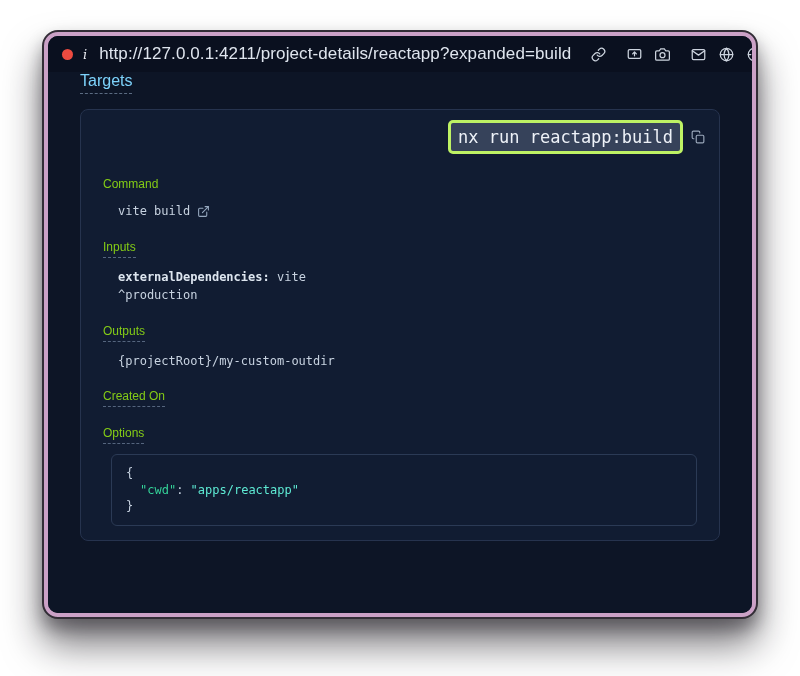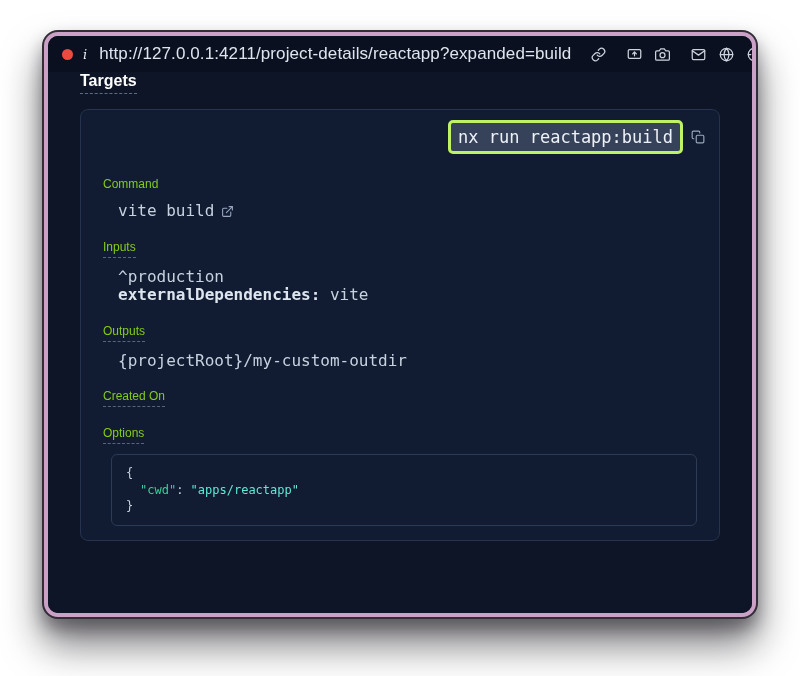--- a/index.html
+++ b/index.html
@@ -36,21 +36,21 @@
   .tb-icons { display:flex; align-items:center; gap:13px; color:#ccd3de; }
   .tb-icons svg { width:15px; height:15px; display:block; }
   .gap-lg { margin-left:8px; }
   .pink-btn { background:#d2a6cc; border-radius:4px; padding:2px 3px; color:#45203f; display:flex; align-items:center; }
   .pink-btn svg { width:13px; height:13px; }
 
   
   .content { flex:1; overflow:hidden; background:#0d1526; padding:0 32px; }
   .targets-title {
     display:inline-block; margin-top:-5px;
-    color:#ffffff; font-size:16px; font-weight:700;
+    color:#7dd3fc; font-size:16px; font-weight:400;
     border-bottom:1px dashed #5b6b82; padding-bottom:3px;
   }
 
   .card {
     border:1px solid #26334e;
     background:#111c32;
     border-radius:8px;
     margin-top:15px;
   }
   .card-header { display:flex; align-items:center; gap:9px; padding:13px 14px 0 12px; }
@@ -70,21 +70,21 @@
     padding:4px 7px; white-space:nowrap;
   }
   .copy { color:#9aa7ba; display:flex; }
   .copy svg { width:14px; height:14px; display:block; }
 
   .card-body { padding:4px 20px 14px 22px; }
   .section { margin-top:16px; }
   .sec-heading { display:inline-block; color:#84cc16; font-size:12px; font-weight:500; }
   .sec-heading.dashed { border-bottom:1px dashed #55657e; padding-bottom:3px; }
   .sec-content { margin-top:10px; margin-left:15px; }
-  .mono { font-family:"DejaVu Sans Mono",monospace; font-size:16px; color:#c7d2e0; }
+  .mono { font-family:"DejaVu Sans Mono",monospace; font-size:12px; color:#c7d2e0; }
   .mono-line { line-height:18.5px; }
   .bold-key { font-weight:700; color:#dde5ef; }
   .cmd-line { display:flex; align-items:center; gap:7px; }
   .ext-link { color:#96a8bf; display:flex; cursor:pointer; }
   .ext-link svg { width:13px; height:13px; display:block; }
 
   .code-block {
     border:1px solid #2b3a55; border-radius:6px;
     padding:10px 14px; margin-top:10px; margin-left:8px; margin-right:2px;
   }
@@ -191,25 +191,25 @@
                       <polyline points="15 3 21 3 21 9"></polyline>
                       <line x1="10" y1="14" x2="21" y2="3"></line>
                     </svg>
                 </span>
               </div>
             </div>
 
             <div class="section">
               <span class="sec-heading dashed">Inputs</span>
               <div class="sec-content">
-                <div class="mono mono-line">^production</div>
                 <div class="mono mono-line">
                   <span class="bold-key">externalDependencies:</span>
                   <span>vite</span>
                 </div>
+                <div class="mono mono-line">^production</div>
               </div>
             </div>
 
             <div class="section">
               <span class="sec-heading dashed">Outputs</span>
               <div class="sec-content">
                 <div class="mono mono-line">{projectRoot}/my-custom-outdir</div>
               </div>
             </div>
 

